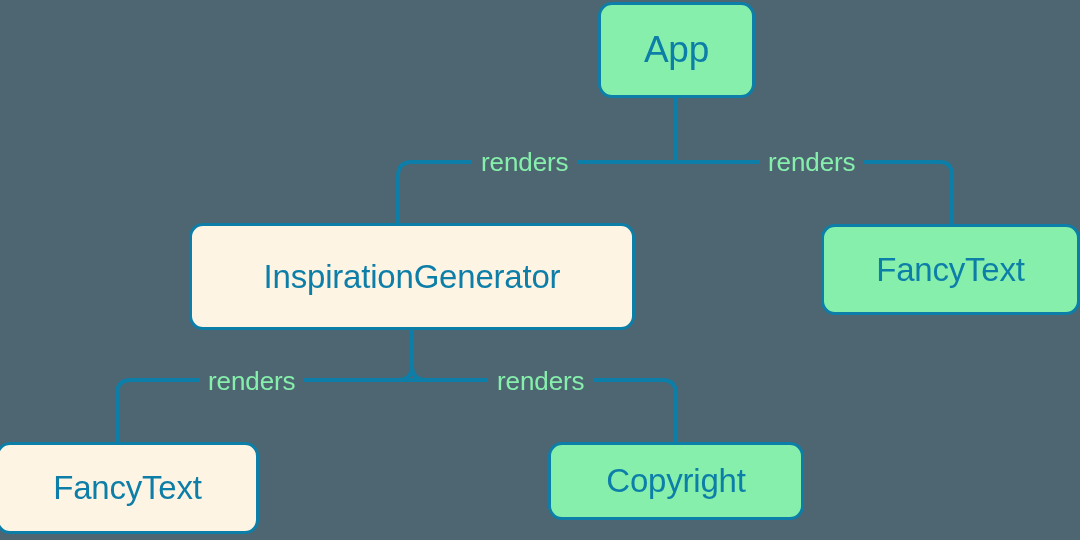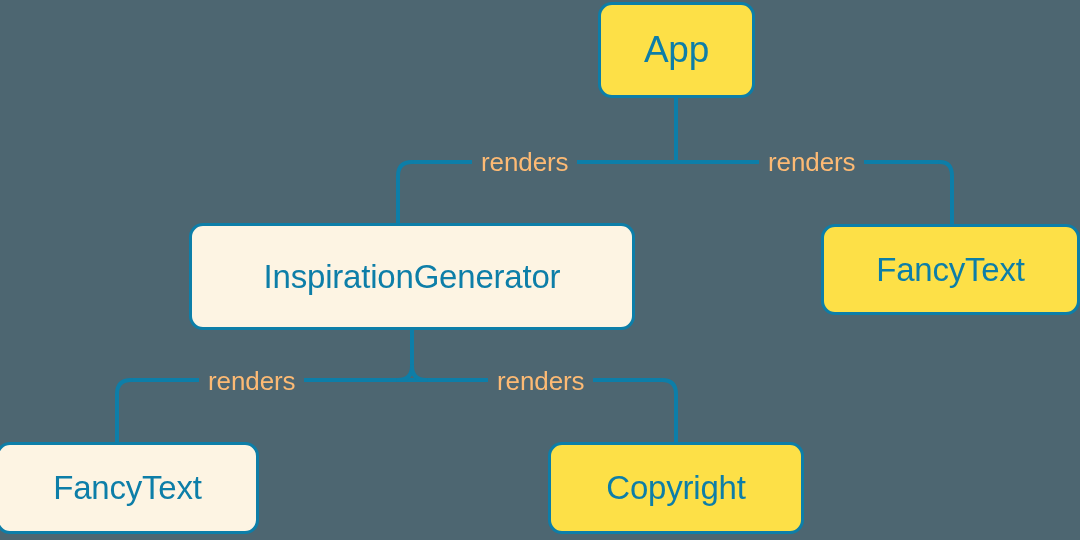--- a/index.html
+++ b/index.html
@@ -33,47 +33,47 @@
     display: flex;
     align-items: center;
     justify-content: center;
     color: #0d7ea8;
     font-family: "Liberation Sans", sans-serif;
     font-weight: 400;
     letter-spacing: -0.2px;
     white-space: nowrap;
     z-index: 2;
   }
-  .node-plain { background: #fde047; }
+  .node-plain { background: #86efac; }
   .node-highlight { background: #fdf4e3; }
 
   .node-app {
     left: 598px; top: 2px; width: 157px; height: 96px;
     font-size: 37px;
   }
   .node-inspiration {
     left: 189px; top: 223px; width: 446px; height: 107px;
     font-size: 33px;
   }
   .node-fancytext-right {
     left: 821px; top: 224px; width: 259px; height: 91px;
     font-size: 33px;
   }
   .node-fancytext-bottom {
     left: -4px; top: 442px; width: 263px; height: 92px;
     font-size: 33px;
   }
   .node-copyright {
-    left: 548px; top: 442px; width: 256px; height: 92px;
+    left: 548px; top: 442px; width: 256px; height: 78px;
     font-size: 33px;
   }
 
   .edge-label {
     position: absolute;
-    color: #fdba74;
+    color: #86efac;
     font-family: "Liberation Sans", sans-serif;
     font-size: 26px;
     letter-spacing: -0.1px;
     white-space: nowrap;
     background: #4d6671;
     padding: 0 9px;
     z-index: 3;
   }
   .label-app-left  { left: 472px; top: 147px; }
   .label-app-right { left: 759px; top: 147px; }

